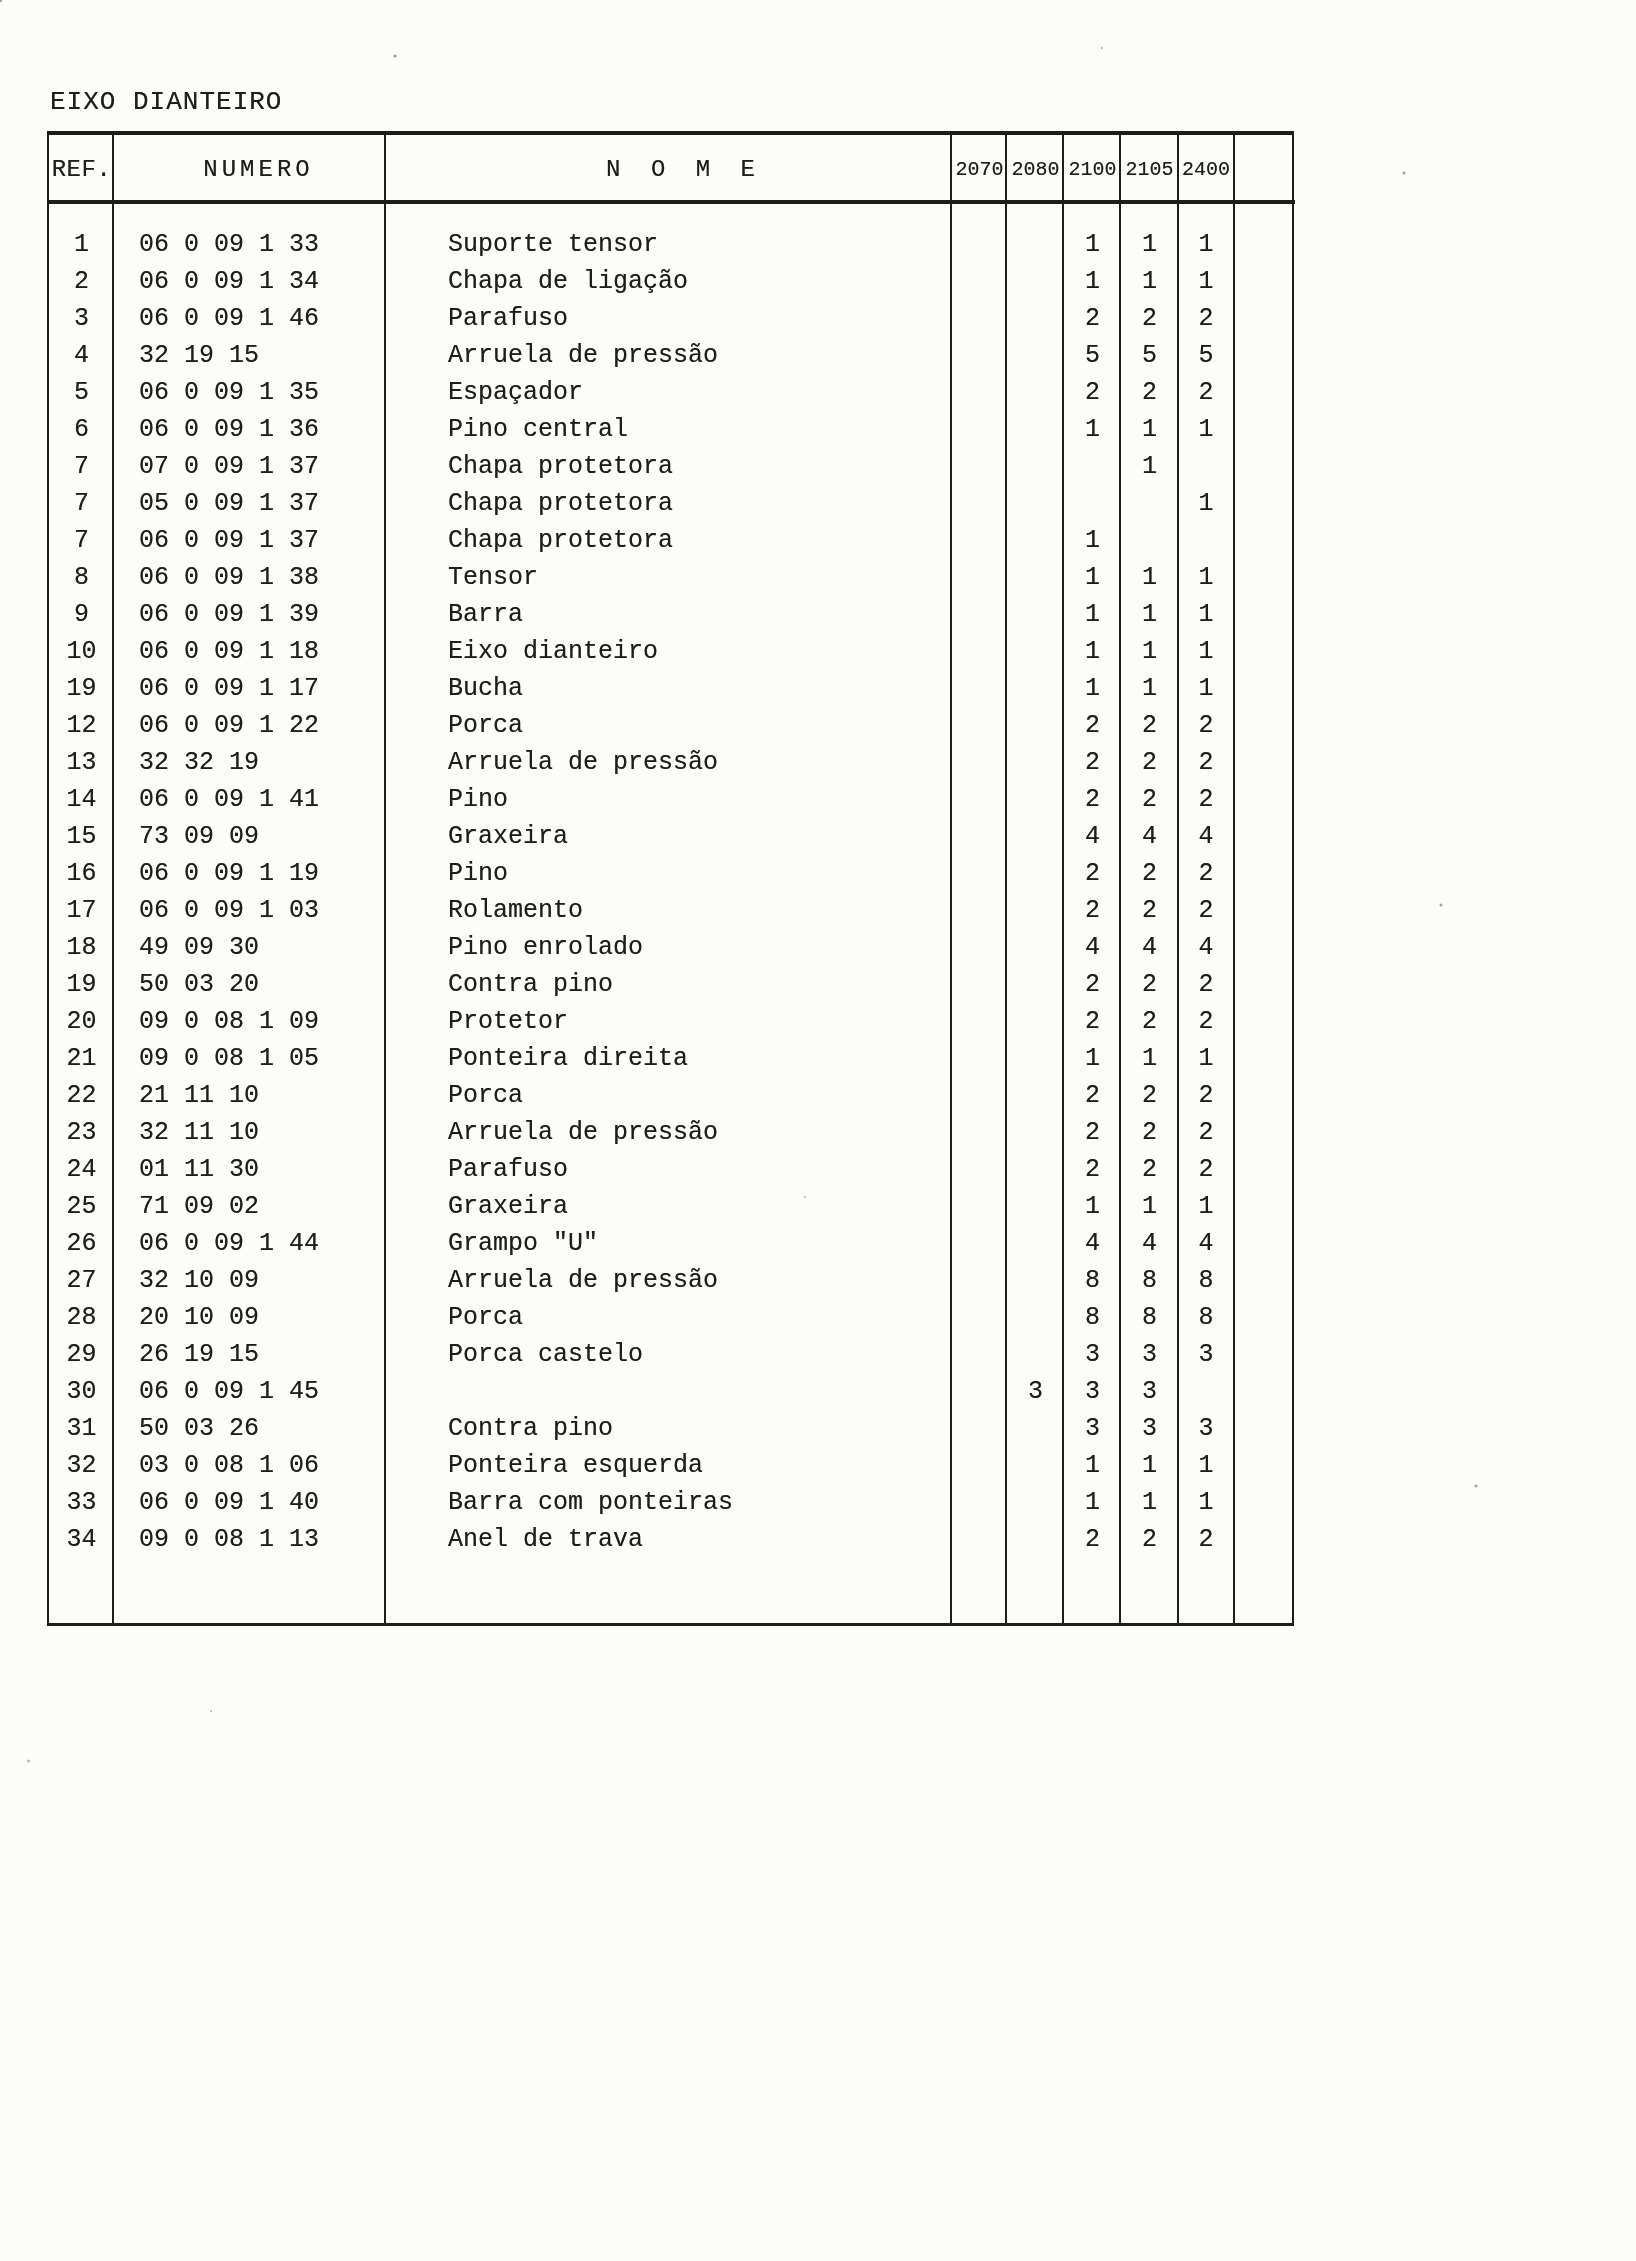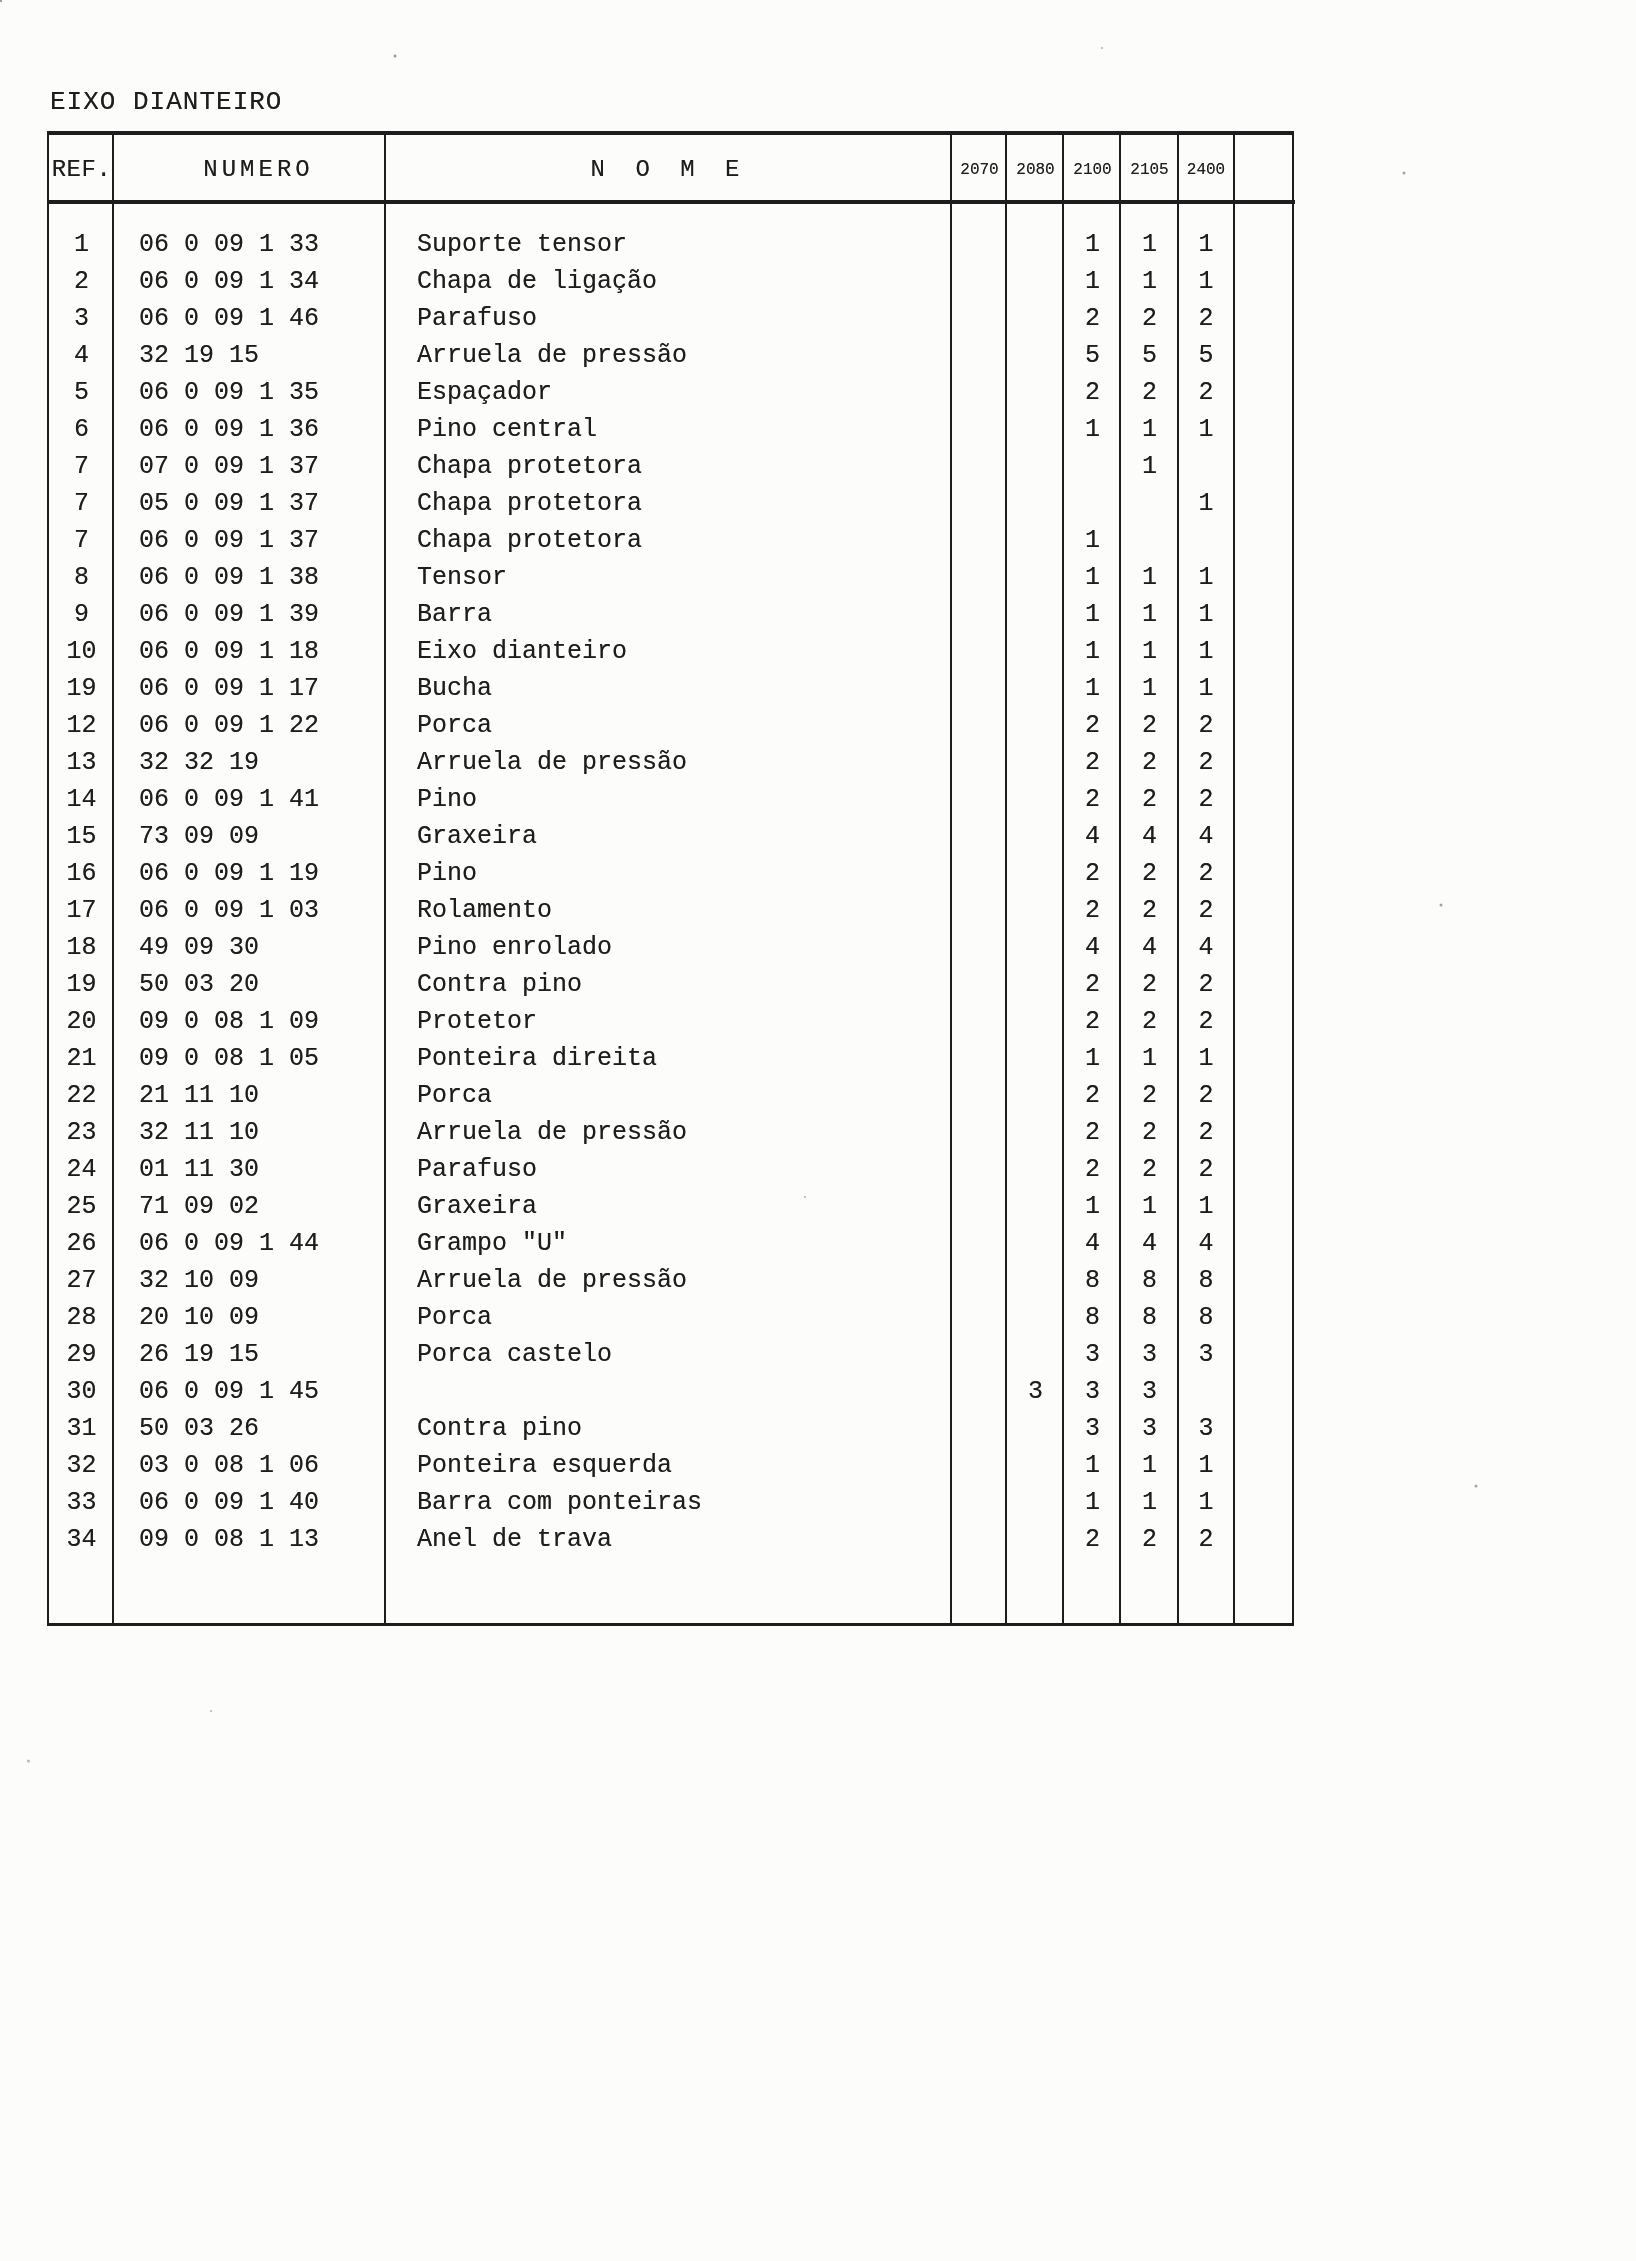--- a/index.html
+++ b/index.html
@@ -61,27 +61,27 @@
   .cell{
     display:flex;align-items:center;
     height:100%;
     white-space:pre;
     font-size:25px;
     text-shadow:0 0 0.5px rgba(20,20,20,.55);
     overflow:hidden;
   }
   .c-ref{justify-content:center;}
   .c-num{padding-left:25px;}
-  .c-nome{padding-left:31px;}
+  .c-nome{padding-left:31px;margin-left:31px;}
   .c-q{justify-content:center;}
   .th{font-size:24px;}
   .th.c-ref{padding-left:0;justify-content:center;letter-spacing:0.5px;}
   .th.c-num{padding-left:0;justify-content:center;letter-spacing:4px;margin-left:17px;}
   .th.c-nome{padding-left:0;justify-content:center;letter-spacing:8px;}
-  .th-model{font-size:16px;justify-content:center;letter-spacing:0;}
+  .th-model{font-size:20px;justify-content:center;letter-spacing:0;}
   .scan-speckles{
     position:absolute;left:0;top:0;width:2px;height:2px;border-radius:50%;
     background:rgba(30,30,30,.55);
     box-shadow:
       394px 55px 0 0.5px rgba(30,30,30,.45),
       1101px 47px 0 0 rgba(30,30,30,.35),
       1403px 172px 0 0.5px rgba(30,30,30,.4),
       292px 582px 0 0 rgba(30,30,30,.35),
       1440px 904px 0 0.5px rgba(30,30,30,.4),
       804px 1196px 0 0 rgba(30,30,30,.35),

